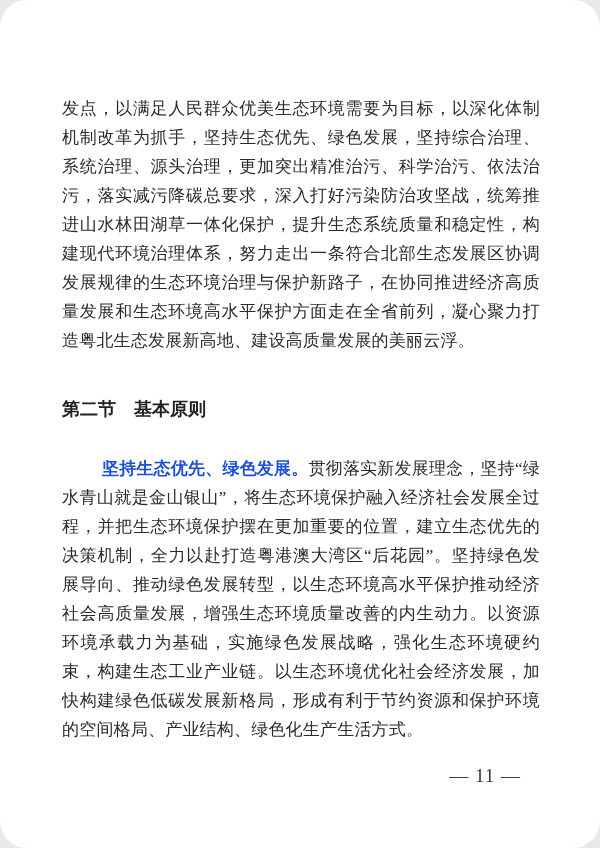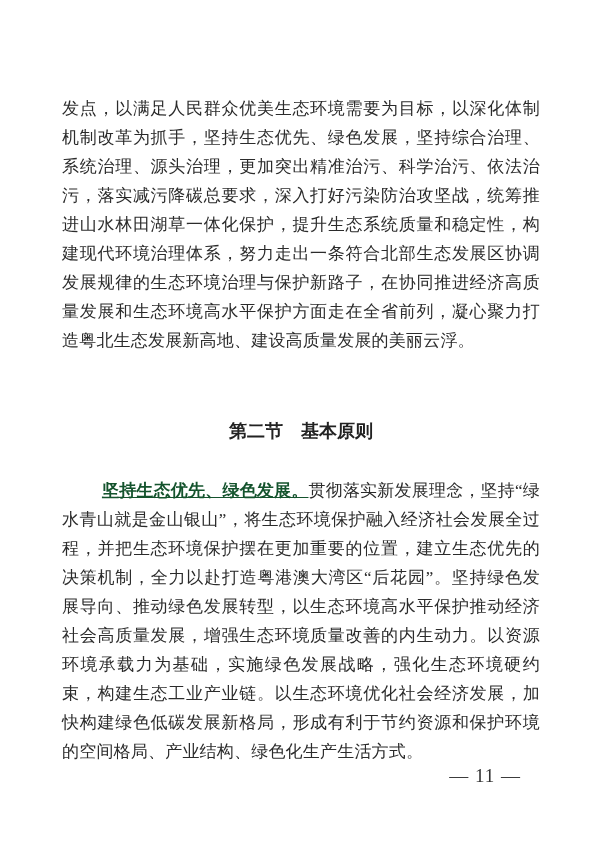--- a/index.html
+++ b/index.html
@@ -9,53 +9,52 @@
   }
   .page {
     position: relative;
     width: 600px;
     height: 848px;
     margin: 0 auto;
     background: #ffffff;
     overflow: hidden;
     font-family: "Liberation Serif", "DejaVu Serif", serif;
     color: #2b2b2b;
+    border-radius: 27px;
   }
   .content {
     position: absolute;
     left: 62px;
     width: 478px;
     top: 94px;
   }
   .body-text {
     margin: 0;
     font-size: 17px;
     line-height: 29px;
     text-align: justify;
     text-justify: inter-character;
     letter-spacing: 0.2px;
   }
   .section-heading {
-    margin: 61px 0 0 0;
+    margin: 39px 0 0 0;
     font-family: "Liberation Sans", "DejaVu Sans", sans-serif;
     font-weight: bold;
     font-size: 18px;
     line-height: 30px;
-    text-align: center;
     color: #222222;
   }
   .para-indent {
     margin-top: 30px;
     text-indent: 2.35em;
   }
   .lead-bold {
     font-family: "Liberation Sans", "DejaVu Sans", sans-serif;
     font-weight: bold;
-    color: #14532d;
-    text-decoration: underline;
+    color: #1d4ed8;
   }
   .page-number {
     position: absolute;
     top: 766px;
     right: 79px;
     font-size: 19px;
     line-height: 20px;
     color: #333333;
     letter-spacing: 1px;
   }

